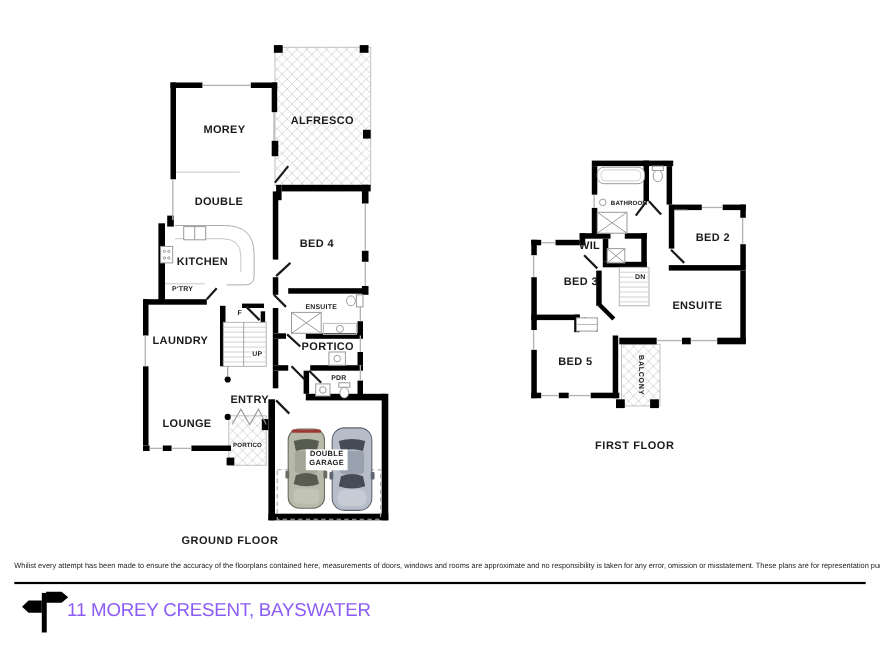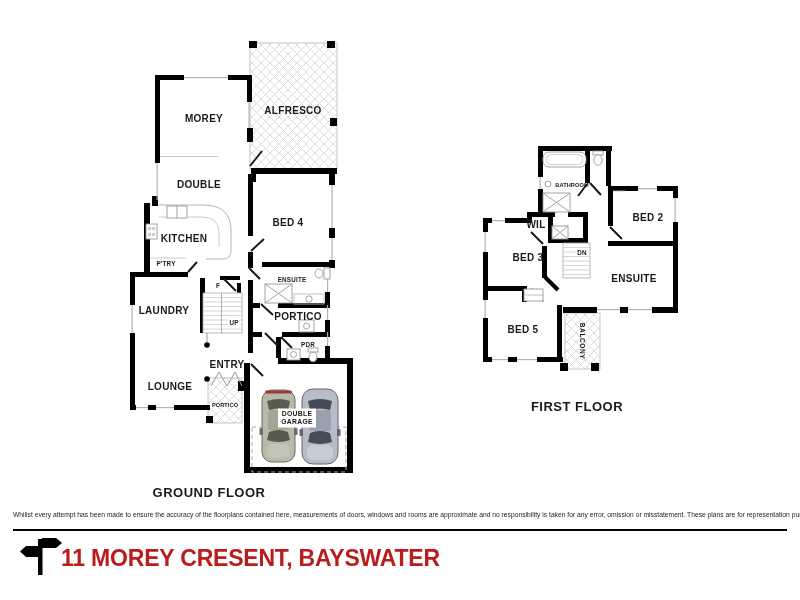--- a/index.html
+++ b/index.html
@@ -6,28 +6,28 @@
   #page{position:relative;width:800px;height:600px;background:#fff;overflow:hidden;
         font-family:"Liberation Sans",sans-serif;}
   svg{position:absolute;left:0;top:0;}
   .lbl{position:absolute;transform:translate(-50%,-50%);font-weight:bold;color:#1a1a1a;
        font-size:10px;letter-spacing:.3px;white-space:nowrap;
        font-family:"Liberation Sans",sans-serif;}
   .lbl-sm{font-size:6.3px;letter-spacing:.2px;}
   .lbl-xs{font-size:5.6px;letter-spacing:.1px;}
   .lbl-bg{background:#fff;padding:0 1px;}
   .lbl-vert{transform:translate(-50%,-50%) rotate(90deg);font-size:6.5px;letter-spacing:.6px;}
-  .lbl-floor{font-size:13px;letter-spacing:.5px;}
+  .lbl-floor{font-size:10px;letter-spacing:.5px;}
   .lbl-garage{width:38px;white-space:normal;text-align:center;font-size:6.8px;
               line-height:1.25;background:#fff;padding:1px 0;}
   #disclaimer{position:absolute;left:13px;top:511px;font-size:7px;color:#222;
               white-space:nowrap;transform:scaleX(.96);transform-origin:left;}
   #footer-rule{position:absolute;left:13px;top:529px;width:774px;height:2px;background:#000;}
-  #address{position:absolute;left:61px;top:545px;font-size:23px;font-weight:bold;
-           color:#b91c1c;letter-spacing:-.2px;white-space:nowrap;}
+  #address{position:absolute;left:61px;top:545px;font-size:17px;font-weight:normal;
+           color:#8b5cf6;letter-spacing:-.2px;white-space:nowrap;}
   #signpost{position:absolute;left:17px;top:536px;}
 </style>
 </head>
 <body>
 
 <div id="page">
 
 <svg width="800" height="600" viewBox="0 0 800 600">
   <defs>
     <pattern id="xh" width="9" height="9" patternUnits="userSpaceOnUse">

